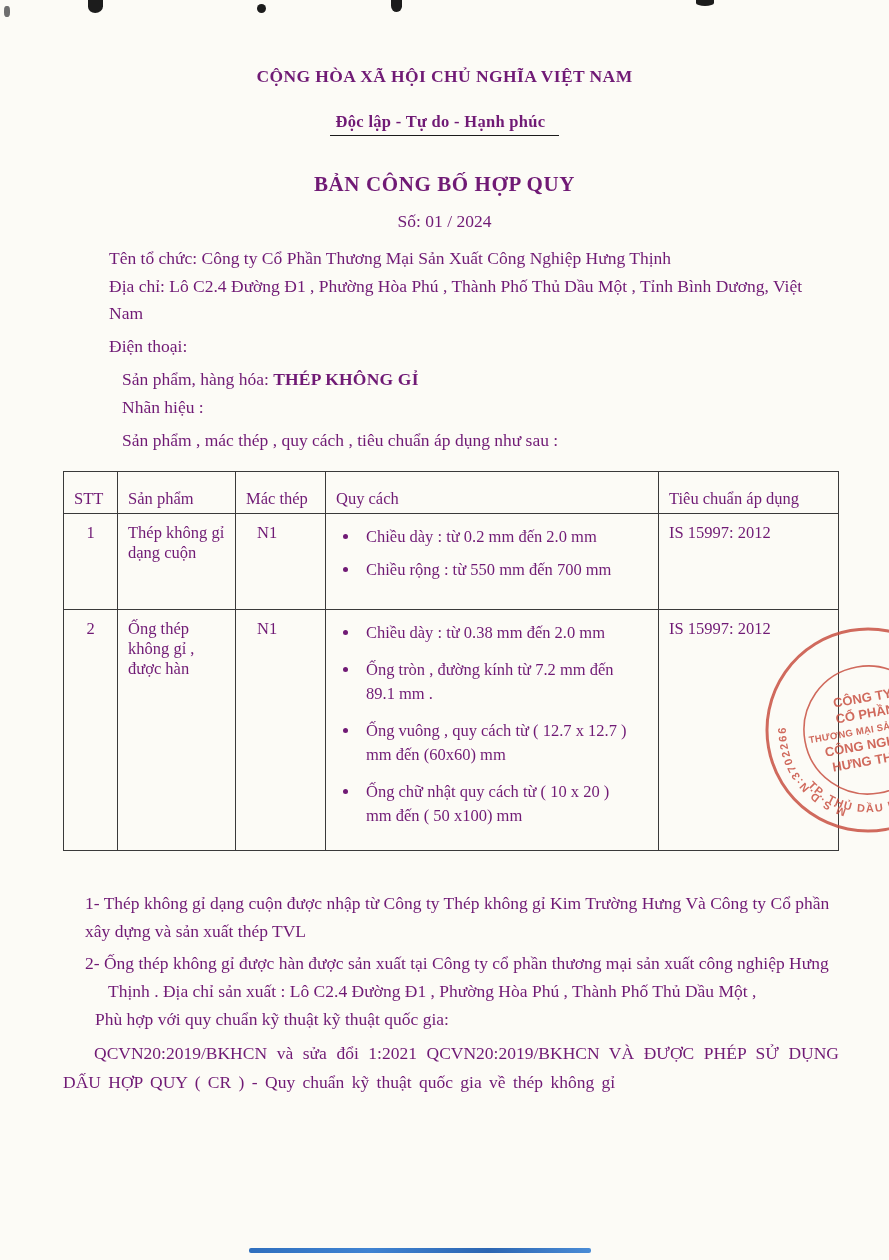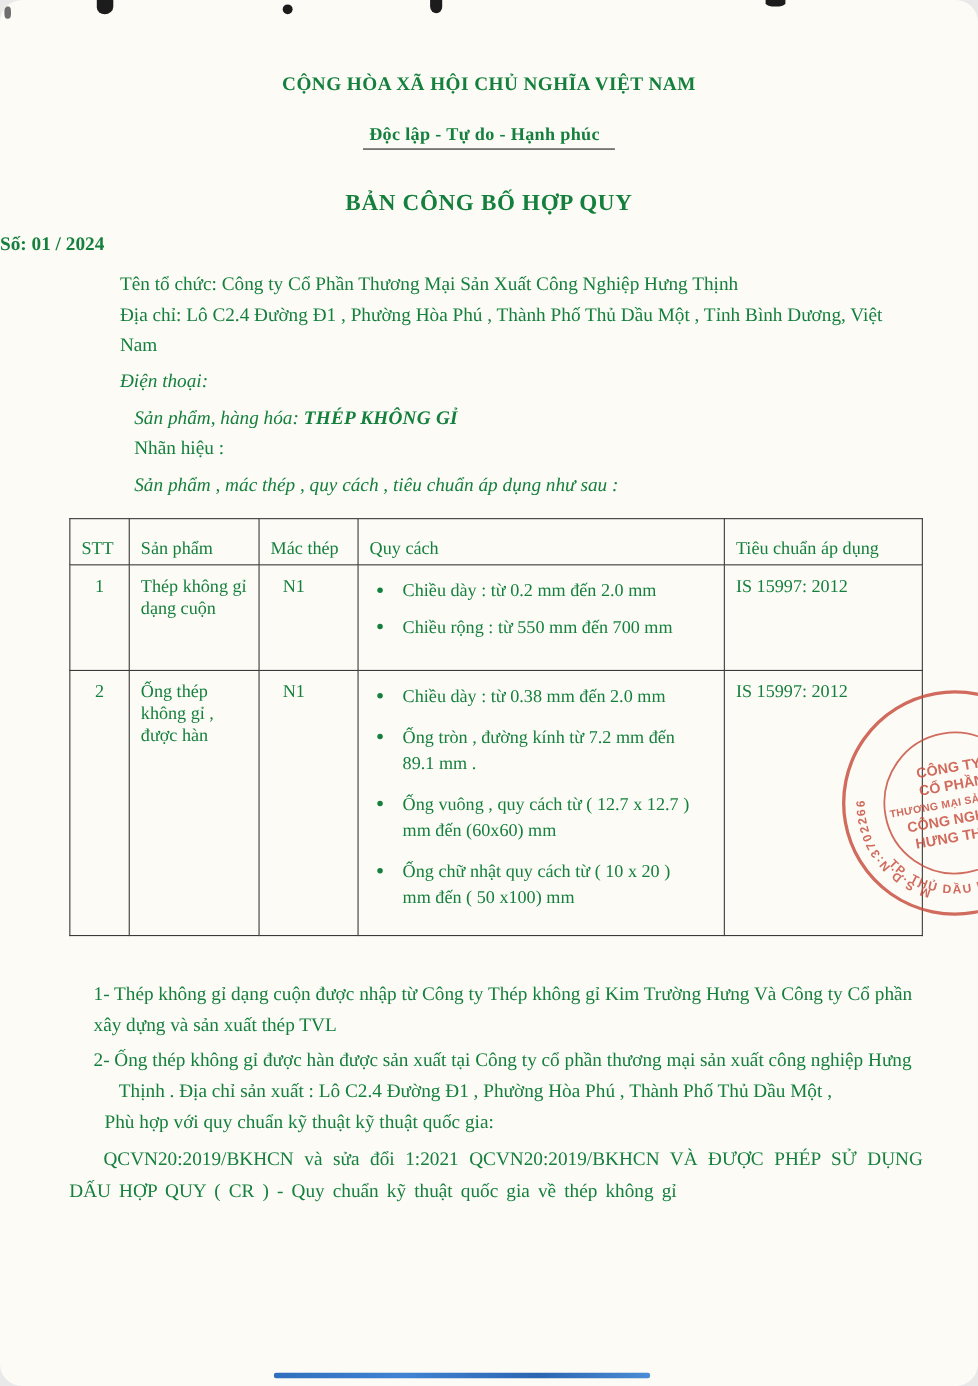--- a/index.html
+++ b/index.html
@@ -4,39 +4,38 @@
 <style>
   * { margin:0; padding:0; box-sizing:border-box; }
   html, body { background:#e9e9e9; }
   .page {
     position:relative;
     width:889px; height:1260px;
     margin:0 auto;
     background:#fcfbf6;
     overflow:hidden;
     font-family:"Liberation Serif","DejaVu Serif",serif;
-    color:#15803d;
-    border-radius:20px;
+    color:#701a75;
   }
 
   
   .doc-header { text-align:center; padding-top:66px; }
   .national-title { font-weight:bold; font-size:17.5px; letter-spacing:.4px; }
   .motto {
     display:inline-block; font-weight:bold; font-size:16.5px;
     margin-top:7px; padding:0 14px 3px 6px;
     border-bottom:1.6px solid #1b1b1b; letter-spacing:.3px;
   }
   .doc-title { text-align:center; font-weight:bold; font-size:21px; margin-top:36px; letter-spacing:.6px; }
-  .doc-number { font-size:17.5px; margin-top:14px;font-weight:bold; }
+  .doc-number { text-align:center; font-size:17.5px; margin-top:14px; }
 
   
   .info { padding:13px 58px 0 109px; font-size:17.5px; line-height:27px; }
   .info p { margin-bottom:1px; }
-  .info p.gap { margin-top:6px;font-style:italic; }
+  .info p.gap { margin-top:6px; }
   .info .indent { padding-left:13px; }
   .product-value { font-weight:bold; letter-spacing:.2px; }
 
   
   table.spec-table {
     margin:17px 0 0 63px;
     border-collapse:collapse;
     width:775px;
     font-size:16.5px;
     table-layout:fixed;

